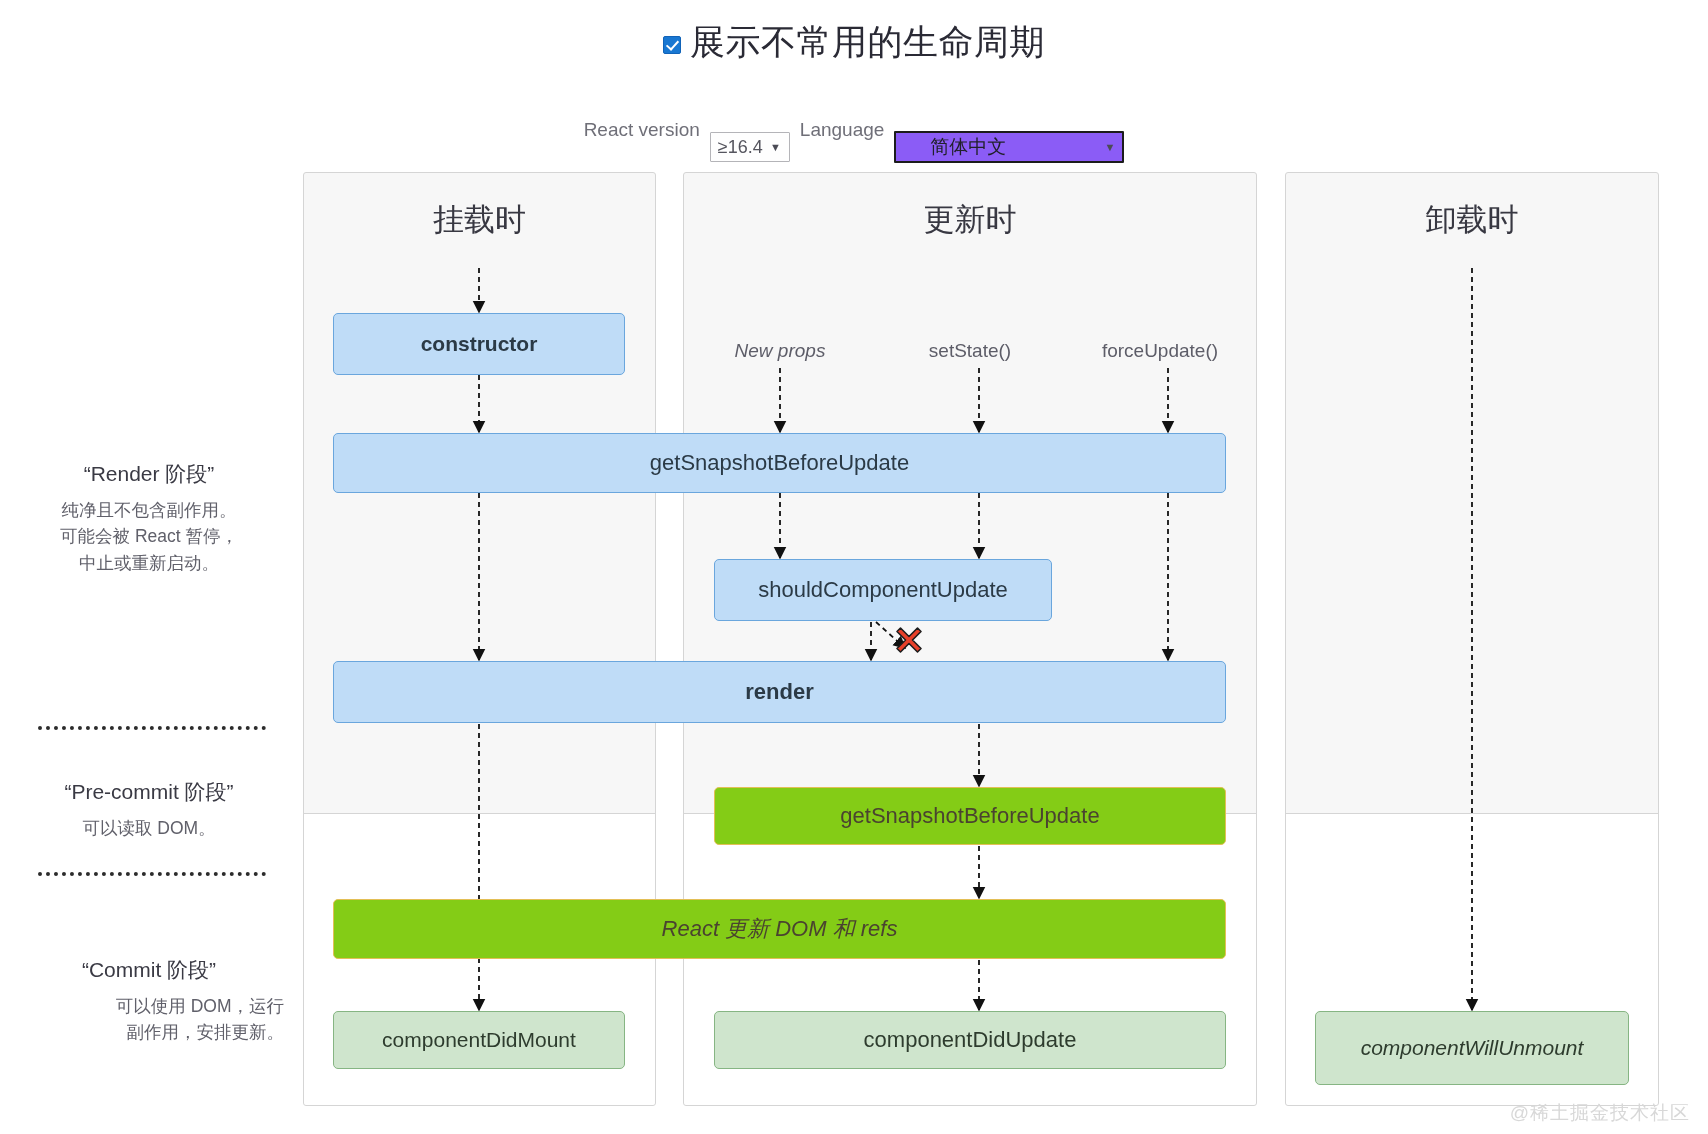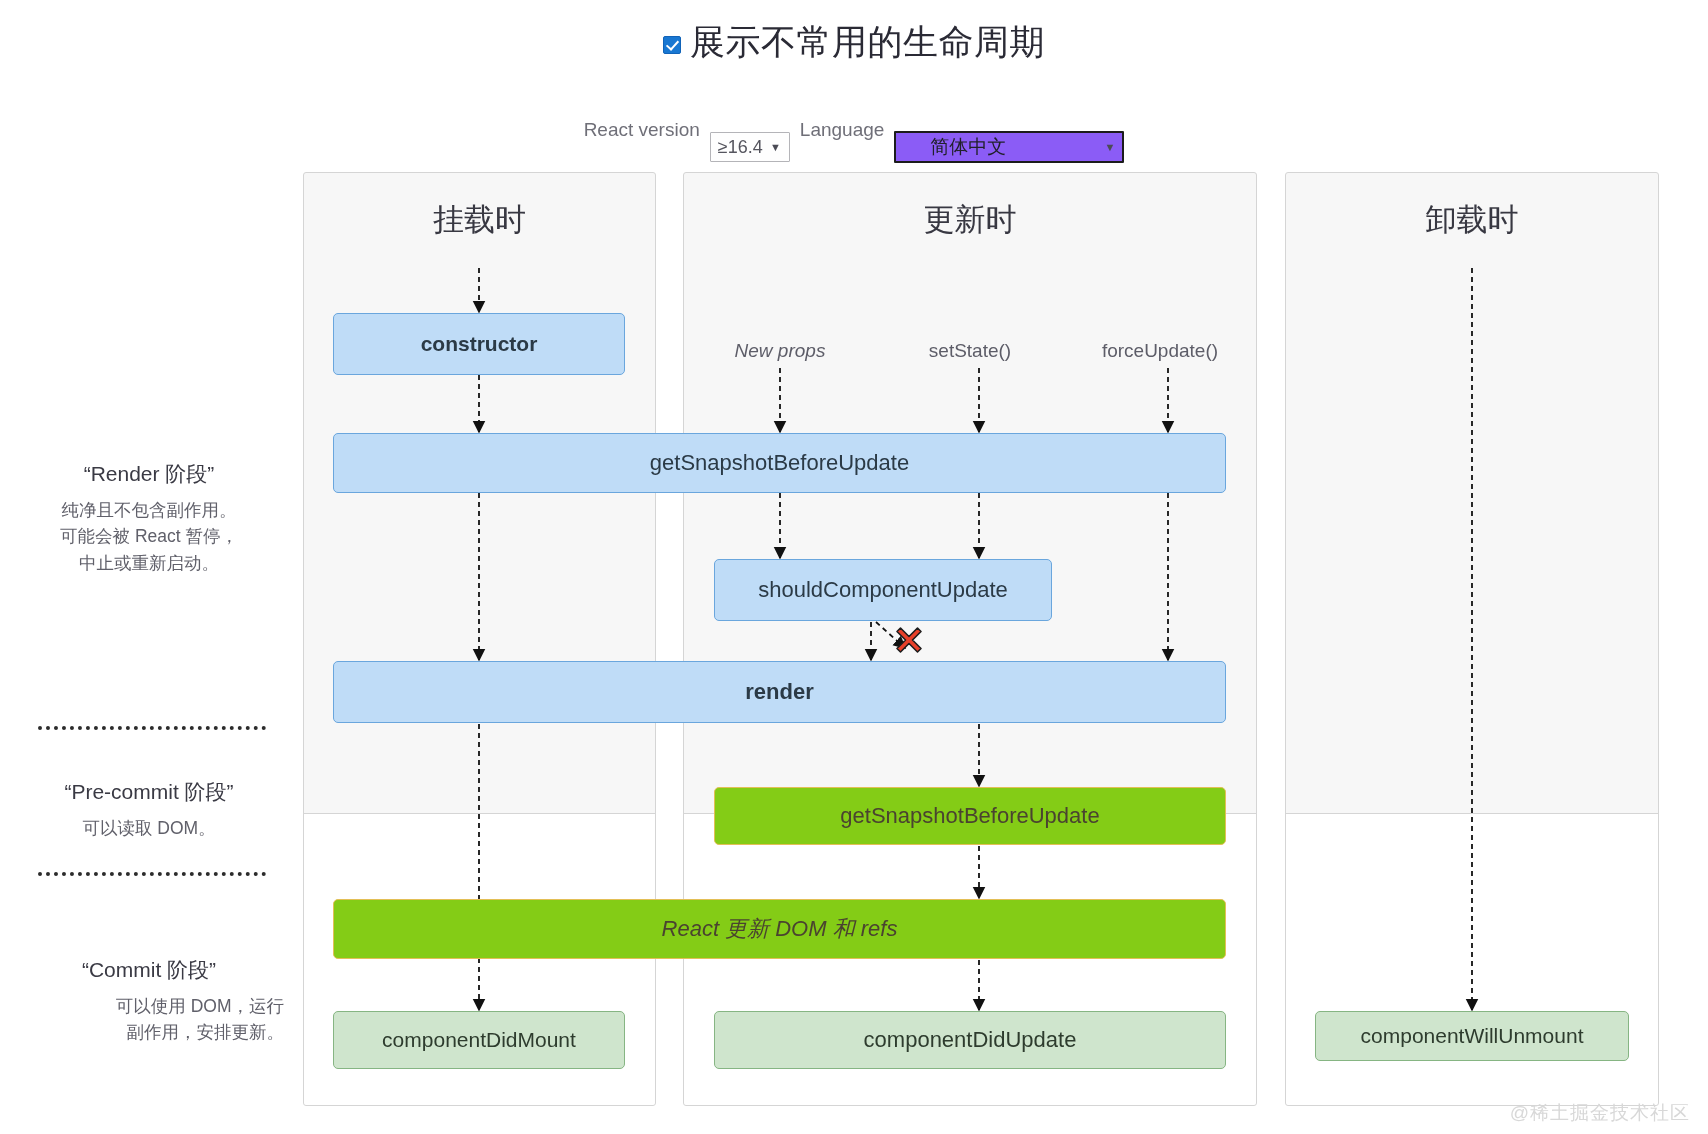--- a/index.html
+++ b/index.html
@@ -267,16 +267,16 @@
   <div class="node node-blue" style="left:714px; top:559px; width:338px; height:62px; font-size:22px;">shouldComponentUpdate</div>
 
   <div class="node node-yellow" style="left:714px; top:787px; width:512px; height:58px; font-size:22px;">getSnapshotBeforeUpdate</div>
 
   <div class="node node-yellow n-italic" style="left:333px; top:899px; width:893px; height:60px; font-size:22px;">React 更新 DOM 和 refs</div>
 
   <div class="node node-green" style="left:333px; top:1011px; width:292px; height:58px; font-size:21px;">componentDidMount</div>
 
   <div class="node node-green" style="left:714px; top:1011px; width:512px; height:58px; font-size:22px;">componentDidUpdate</div>
 
-  <div class="node node-green" style="left:1315px; top:1011px; width:314px; height:50px; font-size:21px;">componentWillUnmount</div>
+  <div class="node node-green" style="left:1315px; top:1011px; width:314px; height:74px; font-size:21px;font-style:italic;">componentWillUnmount</div>
 
   <div class="watermark">@稀土掘金技术社区</div>
 </div>
 
 </body></html>

